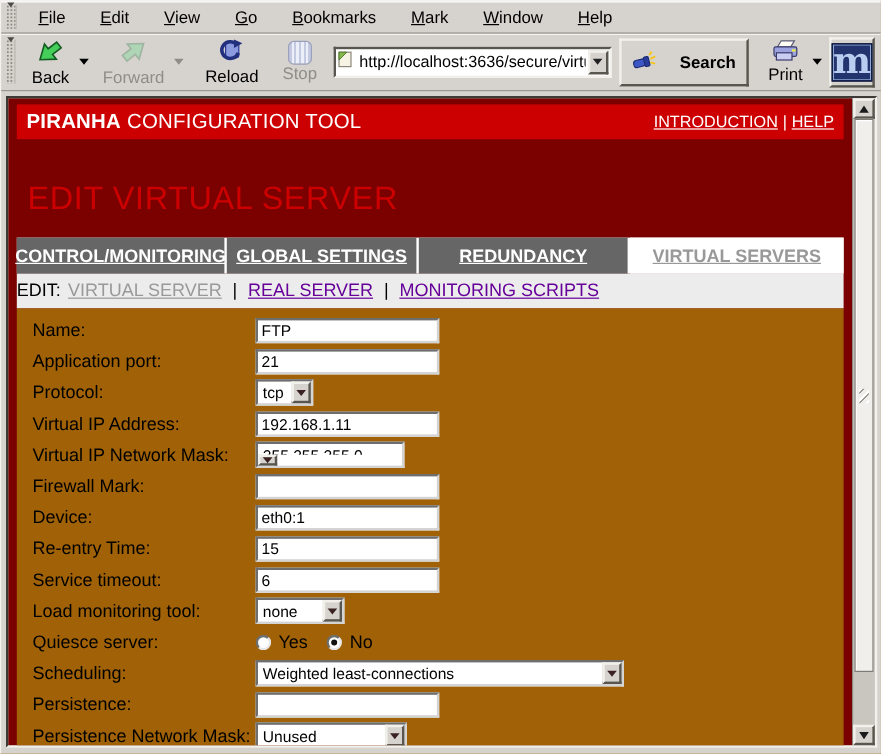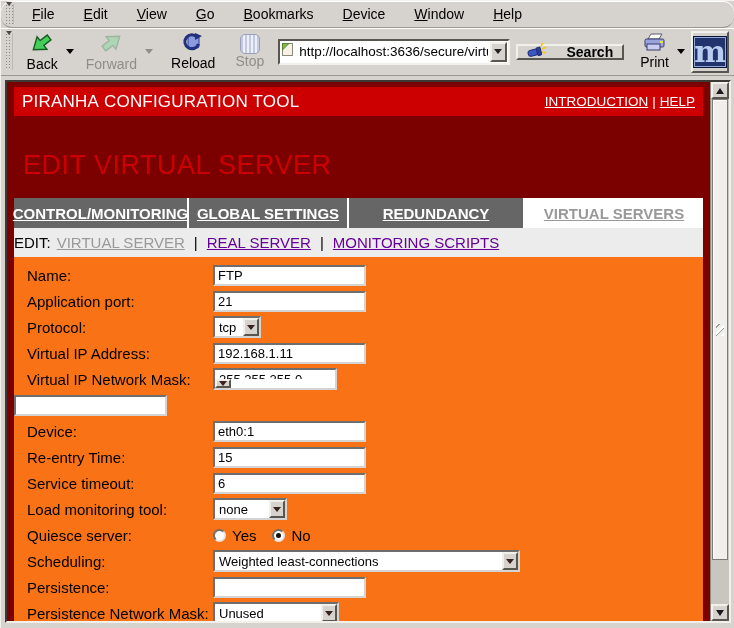--- a/index.html
+++ b/index.html
@@ -4,21 +4,21 @@
 <style>
   * { margin:0; padding:0; box-sizing:border-box; }
   html,body { width:734px; height:628px; overflow:hidden; }
   body { font-family:"Liberation Sans", sans-serif; background:#d6d3ce; }
 
   .window { position:relative; width:734px; height:628px; background:#d6d3ce;
             border-top:1px solid #f4f2ee; border-left:1px solid #f4f2ee; }
 
   
   .menubar { height:27px; display:flex; align-items:center; padding-left:4px;
-             border-bottom:1px solid #9a978f; box-shadow:0 1px 0 #fff inset;border-radius:11px; }
+             border-bottom:1px solid #9a978f; box-shadow:0 1px 0 #fff inset; }
   .grippy { width:9px; height:80%; margin-right:8px;
             background-image:radial-gradient(#8d8a83 32%, transparent 34%);
             background-size:3px 3px; border-right:1px solid #bdbab3; position:relative; }
   .grippy::before { content:""; position:absolute; top:-2px; left:1px;
             border-left:3px solid transparent; border-right:3px solid transparent;
             border-top:4px solid #4d4b47; }
   .menu-item { display:inline-block; font-size:14px; color:#000; padding:3px 10px; margin-right:9px; }
   .menu-item::first-letter { text-decoration:underline; }
 
   
@@ -37,42 +37,42 @@
   .urlbar { display:flex; align-items:center; width:282px; height:26px; margin:0 6px 0 8px;
             background:#fff; border:2px solid; border-color:#58564f #f2f0ea #f2f0ea #58564f; }
   .urlbar input { flex:1; border:0; outline:none; font-family:"Liberation Sans",sans-serif;
             font-size:13.5px; padding:0 2px 0 4px; min-width:0; }
   .combo-btn { width:17px; height:20px; margin-right:1px; background:#d6d3ce;
             border:2px solid; border-color:#f2f0ea #58564f #58564f #f2f0ea;
             display:flex; align-items:center; justify-content:center; }
   .combo-btn i { border-left:4px solid transparent; border-right:4px solid transparent;
             border-top:5px solid #222; }
 
-  .push-btn { display:flex; align-items:center; gap:20px; height:16px; padding:0 9px;
+  .push-btn { display:flex; align-items:center; gap:20px; height:40px; padding:0 9px;
             background:#d6d3ce; font-size:14px; font-weight:bold;
             border:2px solid; border-color:#f2f0ea #58564f #58564f #f2f0ea; margin-right:10px; }
 
   .logo-btn { margin-left:auto; margin-right:5px; width:44px; height:42px; background:#d6d3ce;
             border:2px solid; border-color:#f2f0ea #58564f #58564f #f2f0ea;
             display:flex; align-items:center; justify-content:center; }
   .moz { width:34px; height:32px; background:#23336e; border:1px solid #0e1838;
             box-shadow:0 0 0 1px #8fa8d8 inset; color:#b9cdf0;
             font-family:"DejaVu Serif",serif; font-weight:bold; font-size:30px; line-height:26px;
             display:flex; align-items:center; justify-content:center; }
 
   
   .content-frame { position:absolute; left:4px; right:3px; top:79px; bottom:5px;
             border:2px solid; border-color:#3c3a36 #f2f0ea #f2f0ea #3c3a36; display:flex; }
   .viewport { flex:1; background:#7b0000; padding:5px 7px 0 7px; overflow:hidden; }
 
   
   .band { height:29px; background:#cc0000; display:flex; align-items:center;
           justify-content:space-between; padding:0 8px; color:#fff; }
   .brand { font-size:17px; letter-spacing:.2px; }
-  .brand b { font-weight:normal; margin-right:5px;margin-top:20px; }
+  .brand b { font-weight:bold; margin-right:5px;margin-top:20px; }
   .band-links { font-size:13.5px; }
   .band-links a { color:#fff; text-decoration:underline; }
   .band-links .sep { margin:0 4px; text-decoration:none; }
 
   .page-title { color:#cc0000; font-size:27px; font-weight:normal;
           margin:34px 0 17px 9px; letter-spacing:.5px; }
 
   .tabs { display:flex; background:#fff; height:30px; }
   .tab { color:#fff; background:#666666; font-weight:bold; font-size:15px;
          display:flex; align-items:center; justify-content:center; margin-right:2px; }
@@ -80,21 +80,21 @@
   .tab.t0 { width:173px; } .tab.t1 { width:158px; } .tab.t2 { width:174px; }
   .tab.active { background:#fff; color:#999999; flex:1; margin-right:0; }
 
   .subnav { background:#ececec; height:29px; display:flex; align-items:center;
             font-size:15px; }
   .subnav .prefix { color:#000; margin-right:6px; }
   .subnav .current { color:#999999; text-decoration:underline; }
   .subnav .sep { color:#000; margin:0 9px; }
   .subnav a { color:#660099; text-decoration:underline; }
 
-  .form { background:#f97316; padding-top:5px; height:372px; }
+  .form { background:#a16207; padding-top:5px; height:372px; }
   .row { height:26px; display:flex; align-items:center; }
   .flabel { width:199px; padding-left:13px; font-size:15px; color:#000; }
 
   .tinput { width:153px; height:21px; background:#fff; border:2px solid;
             border-color:#6e6e6e #d4d4d4 #d4d4d4 #6e6e6e;
             font-family:"Liberation Sans",sans-serif; font-size:13px; padding:0 3px; outline:none; }
 
   .select { display:inline-flex; align-items:stretch; height:22px; background:#fff;
             border:2px solid; border-color:#6e6e6e #d4d4d4 #d4d4d4 #6e6e6e; }
   .sel-text { flex:1; font-size:13px; padding:2px 4px 0 4px; white-space:nowrap; overflow:hidden; }
@@ -135,21 +135,21 @@
 
 <div class="window">
 
   <div class="menubar">
     <div class="grippy"></div>
     <span class="menu-item">File</span>
     <span class="menu-item">Edit</span>
     <span class="menu-item">View</span>
     <span class="menu-item">Go</span>
     <span class="menu-item">Bookmarks</span>
-    <span class="menu-item">Device</span>
+    <span class="menu-item">Mark</span>
     <span class="menu-item">Window</span>
     <span class="menu-item">Help</span>
   </div>
 
   <div class="toolbar">
     <div class="grippy"></div>
 
     <div class="tbtn">
       <span>
         <svg width="26" height="22" viewBox="0 0 26 22">
@@ -307,20 +307,21 @@
           <span class="flabel">Virtual IP Network Mask:</span>
           <span class="select w-m">
             <span class="sel-text">255.255.255.0</span>
             <span class="sel-btn">
                 <i></i>
               </span>
           </span>
         </div>
 
         <div class="row">
+          <span class="flabel">Firewall Mark:</span>
           <input class="tinput" value="" style="">
         </div>
 
         <div class="row">
           <span class="flabel">Device:</span>
           <input class="tinput" value="eth0:1" style="">
         </div>
 
         <div class="row">
           <span class="flabel">Re-entry Time:</span>

